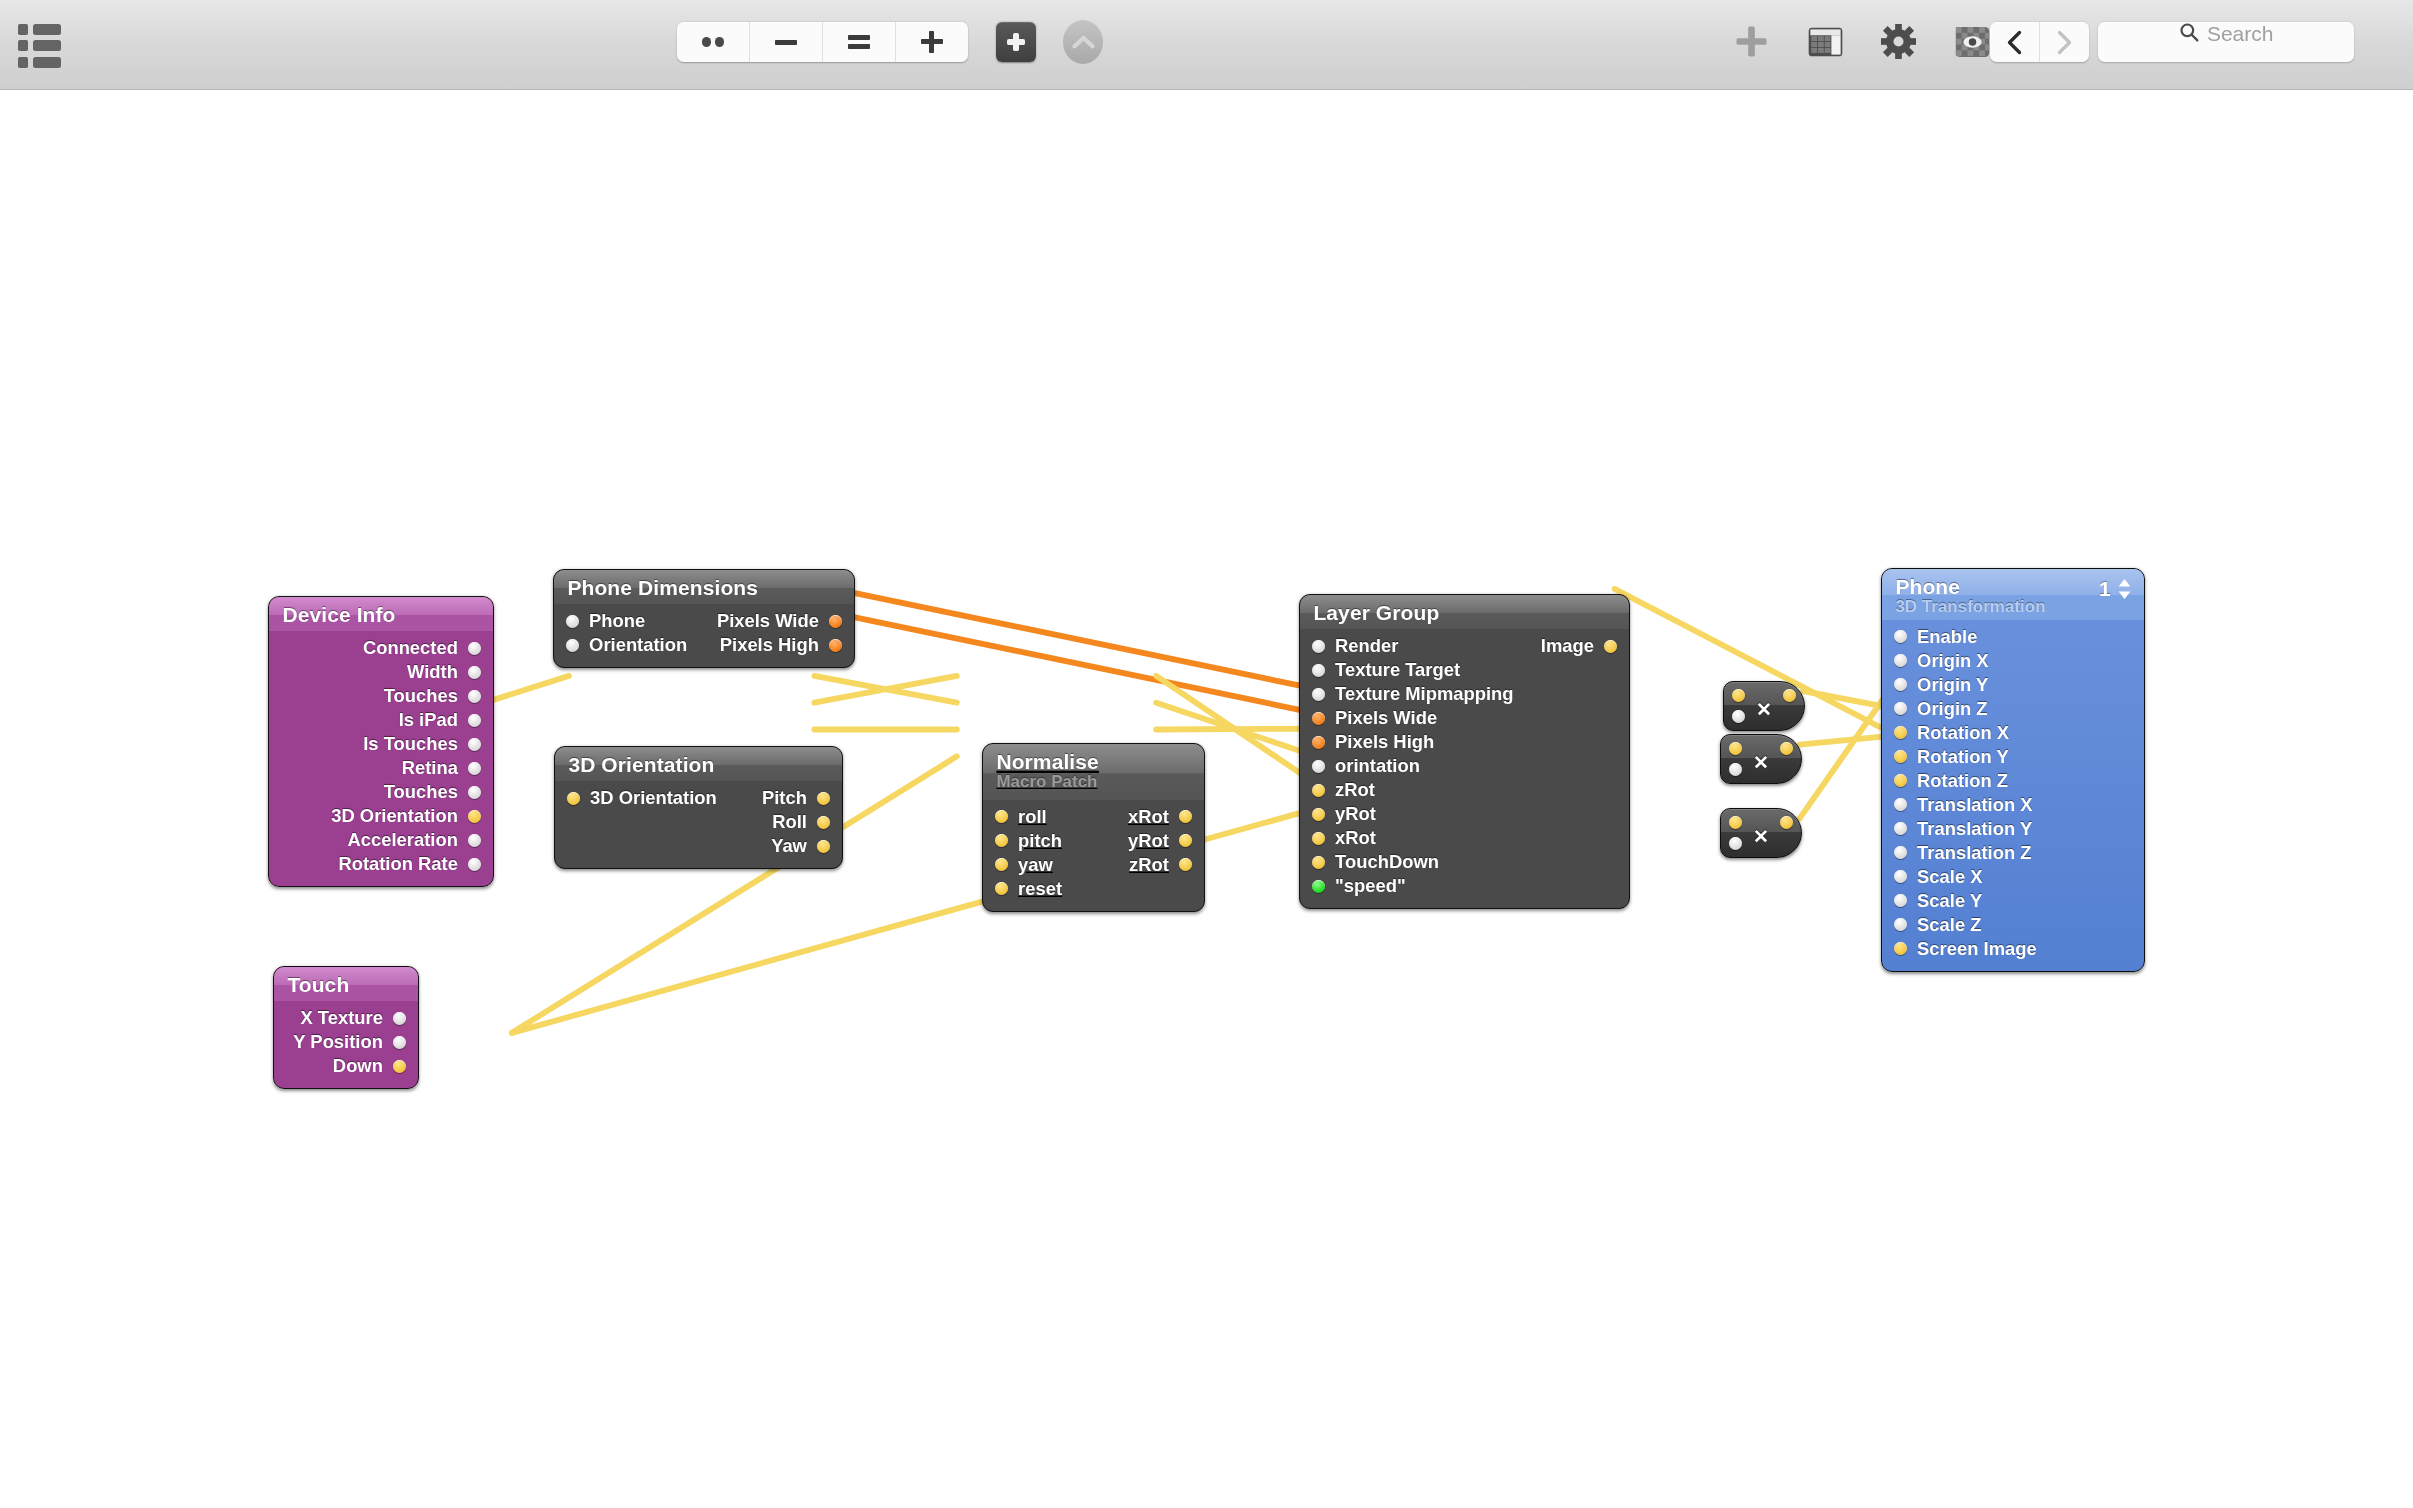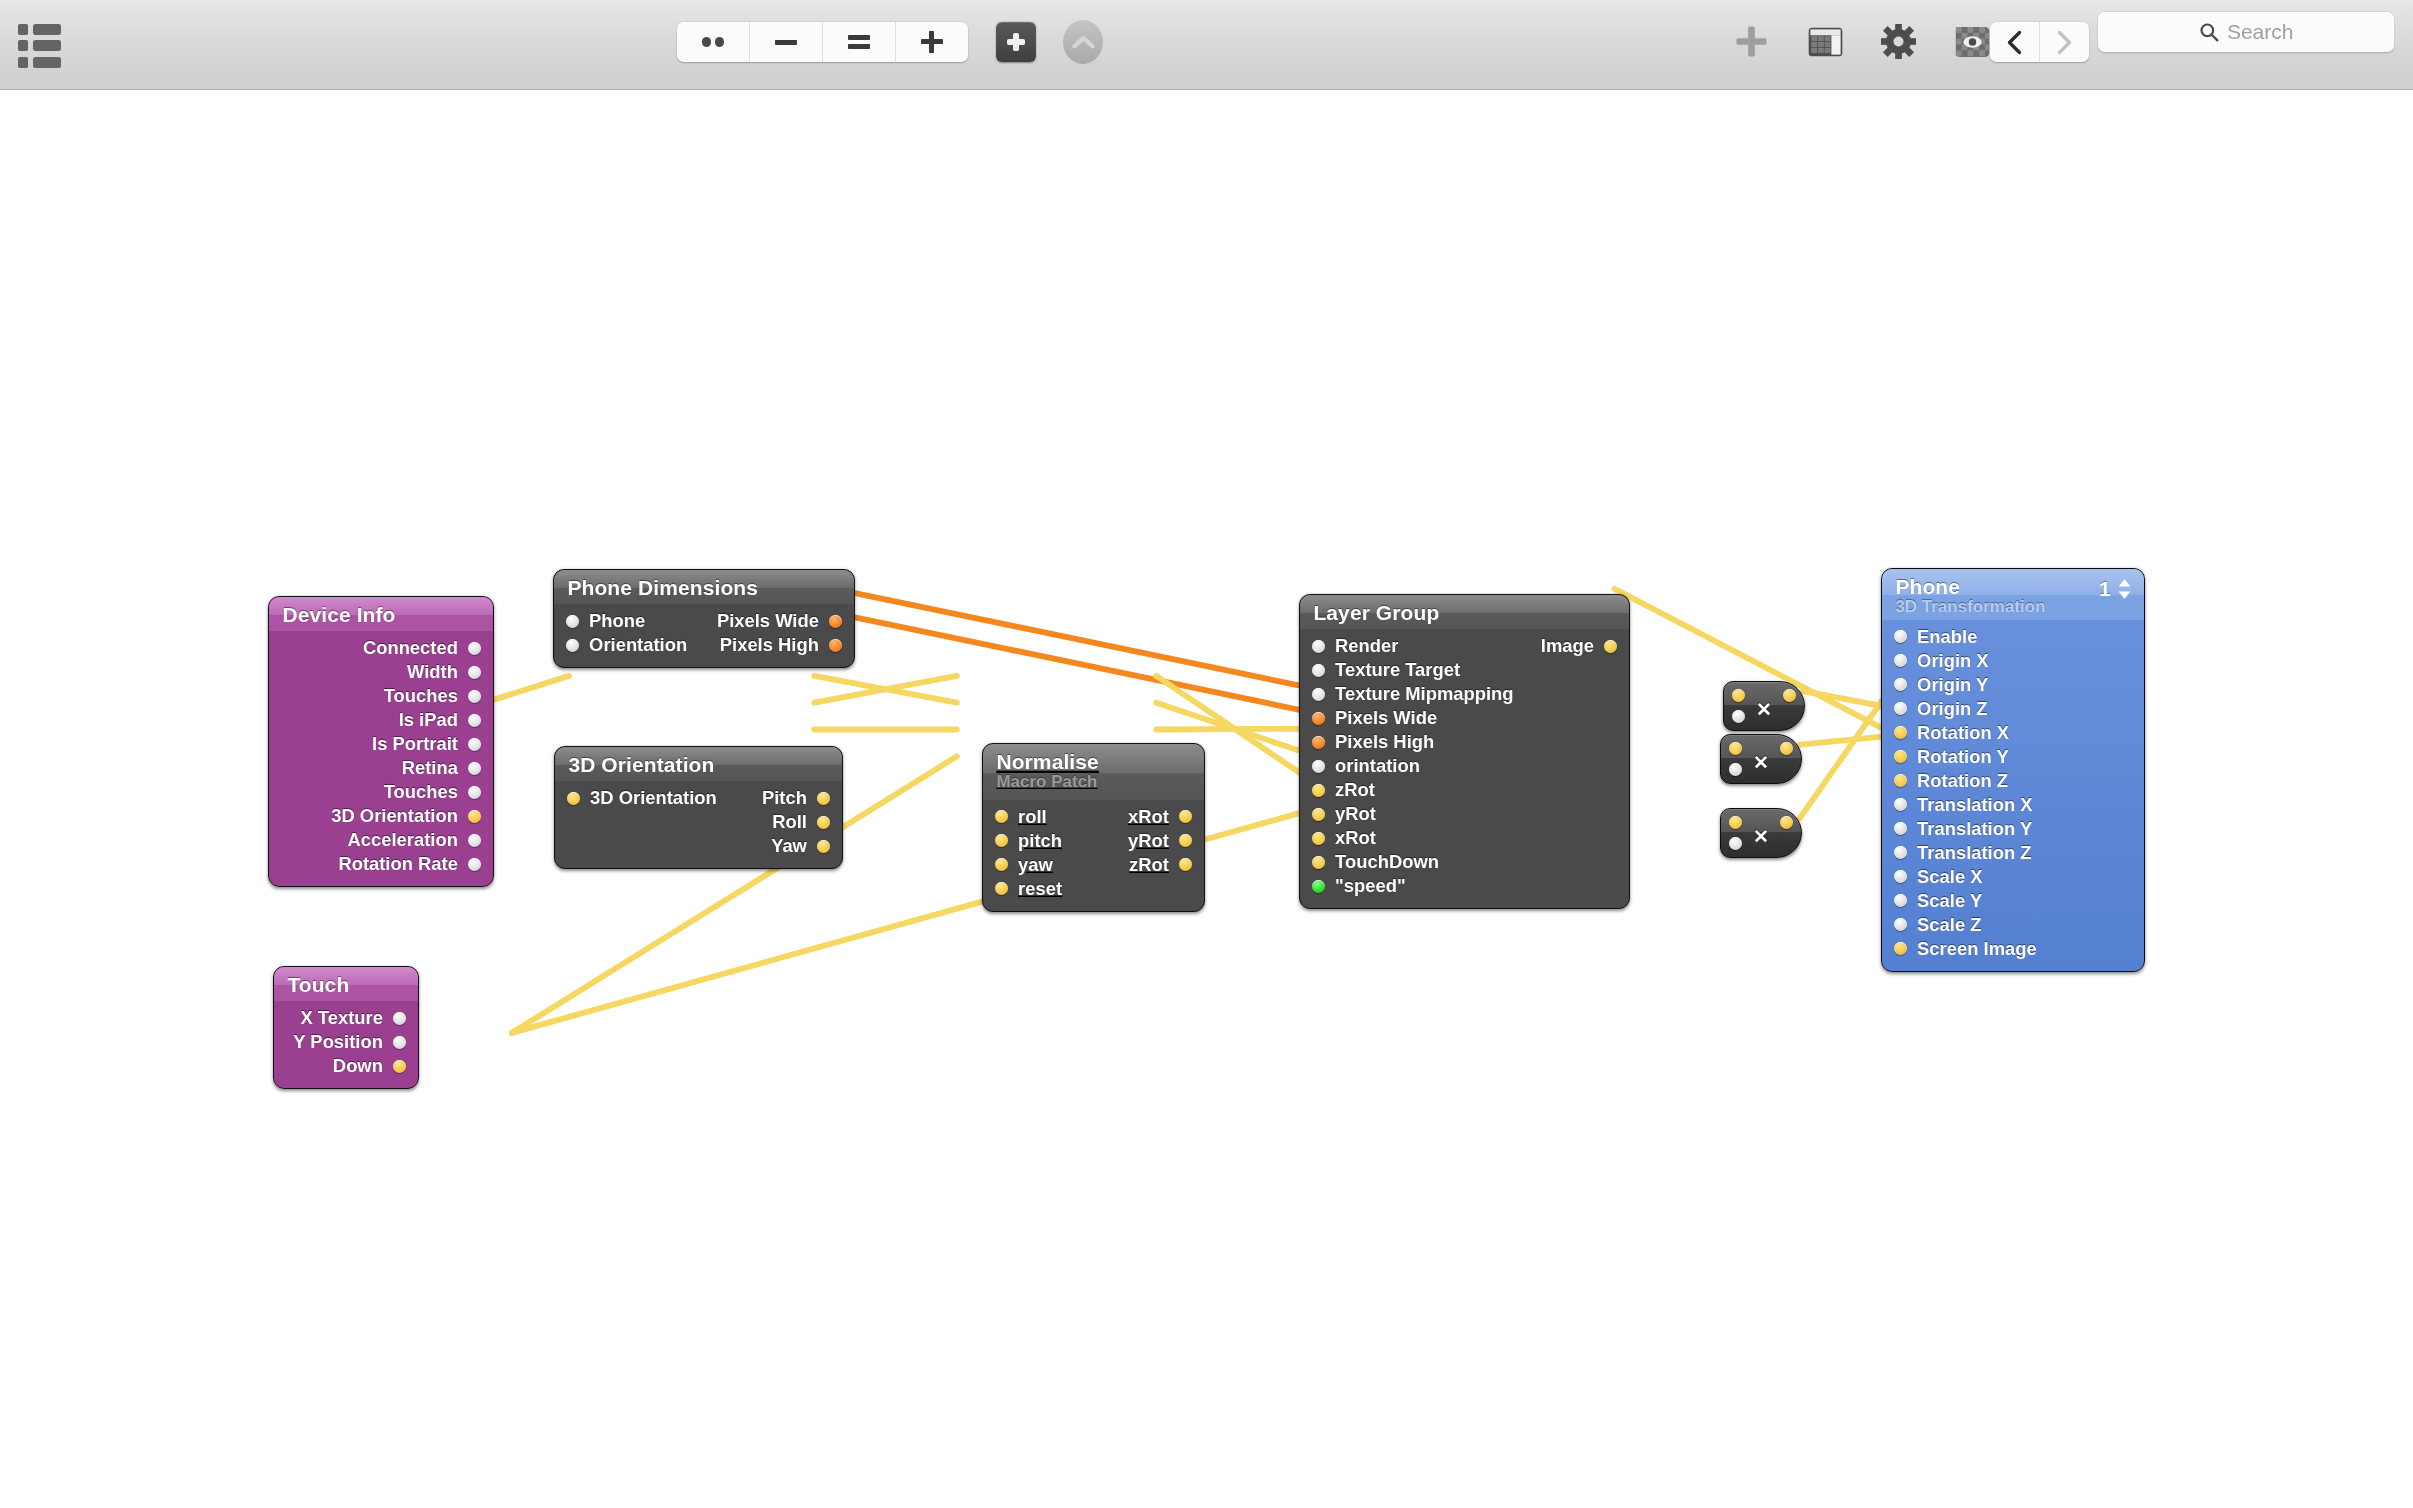--- a/index.html
+++ b/index.html
@@ -96,25 +96,25 @@
     box-shadow:0 0.8px 1.7px rgba(0,0,0,0.25), inset 0 0.8px 0 #ffffff;
     overflow:hidden;
   }
   #navgroup .navbtn {
     width:49px;height:40px;display:flex;align-items:center;justify-content:center;
     border-right:0.8px solid #e0e0e0; cursor:default;
   }
   #navgroup .navbtn:last-child{border-right:none;}
 
   #search-field {
-    position:absolute; left:2098px; top:12px;
-    width:296px; height:40px;
+    position:absolute; left:2098px; top:22px;
+    width:256px; height:40px;
     background:#fbfbfb; border-radius:6.7px;
     box-shadow:0 0.8px 1.7px rgba(0,0,0,0.22), inset 0 0.8px 0 #ffffff;
-    display:flex; align-items:center; justify-content:center;
+    display:flex; align-items:flex-start; justify-content:center;
     cursor:text;
   }
   #search-field .sicon { margin-right:8.4px; }
   #search-field .stext {
     font-size:21px; color:#a0a0a0; font-family:"Liberation Sans", sans-serif;
   }
 
   
   #canvas {
     position:absolute; left:0; top:90px;
@@ -392,21 +392,21 @@
           </div>
           <div class="port out">
             <span class="lbl">Touches</span>
             <span class="dot dot-white"></span>
           </div>
           <div class="port out">
             <span class="lbl">Is iPad</span>
             <span class="dot dot-white"></span>
           </div>
           <div class="port out">
-            <span class="lbl">Is Portrait</span>
+            <span class="lbl">Is Touches</span>
             <span class="dot dot-white"></span>
           </div>
           <div class="port out">
             <span class="lbl">Retina</span>
             <span class="dot dot-white"></span>
           </div>
           <div class="port out">
             <span class="lbl">Touches</span>
             <span class="dot dot-white"></span>
           </div>

